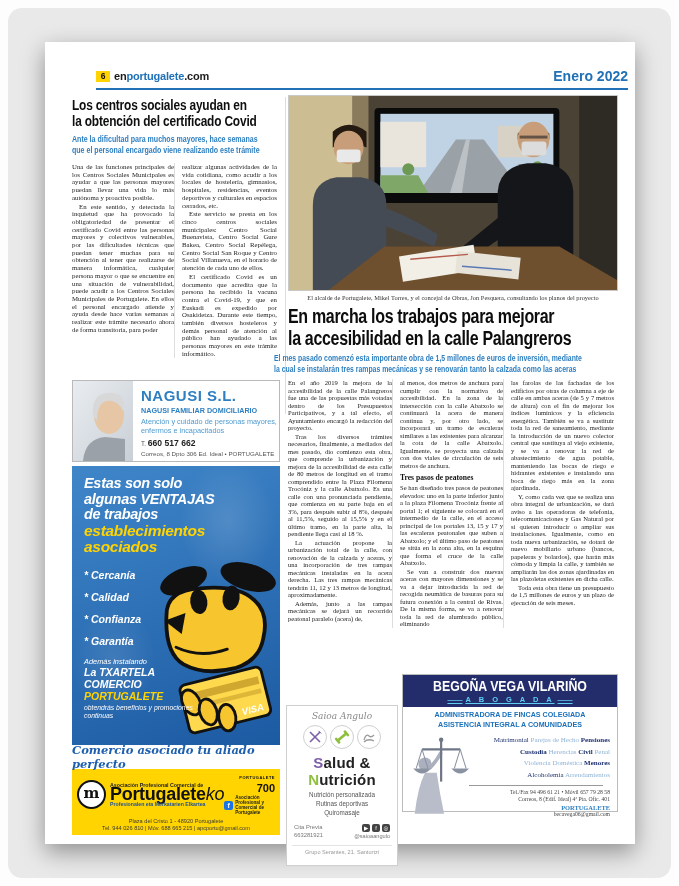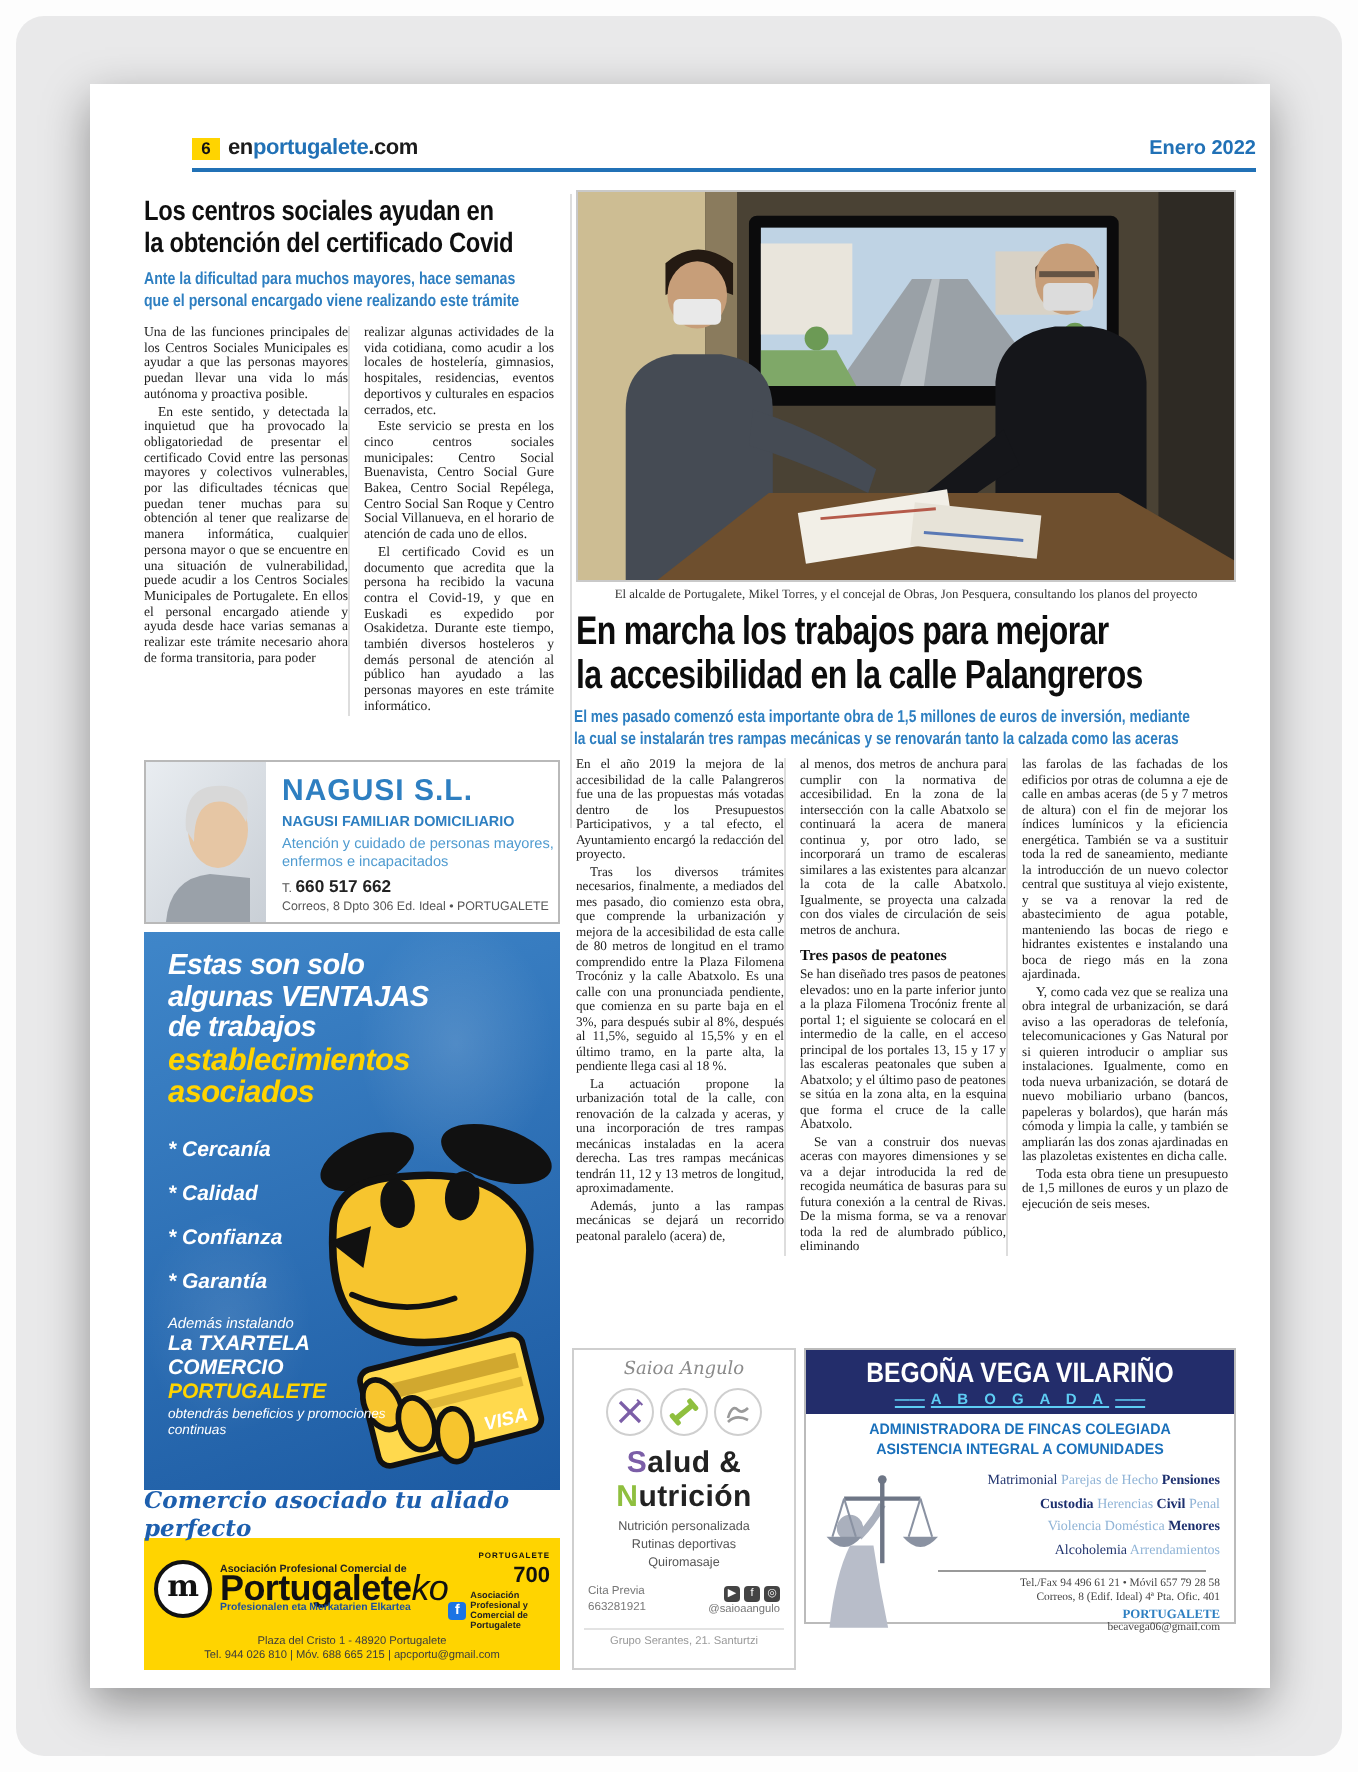--- a/index.html
+++ b/index.html
@@ -5,21 +5,21 @@
   html,body{margin:0;padding:0;}
   body{width:679px;height:886px;background:#fdfdfd;font-family:"Liberation Sans",sans-serif;position:relative;overflow:hidden;}
   .mat{position:absolute;left:8px;top:8px;right:8px;bottom:8px;background:#e9e9ea;border-radius:14px;}
   .sheet{position:absolute;left:45px;top:42px;width:590px;height:802px;background:#fff;box-shadow:0 8px 22px rgba(0,0,0,.38);}
 
   
   .masthead{position:absolute;left:51px;top:26px;width:532px;border-bottom:2.5px solid #2171b6;padding-bottom:4px;display:flex;align-items:center;}
   .pn{background:#ffd400;color:#111;font-weight:bold;font-size:8.5px;width:14px;height:11px;line-height:11px;text-align:center;margin-right:4px;}
   .brand{font-size:11px;font-weight:bold;color:#1c1c1c;letter-spacing:-.2px;}
   .brand .b-mid{color:#2171b6;}
-  .issue{margin-left:auto;color:#2171b6;font-weight:bold;font-size:10px;}
+  .issue{margin-left:auto;color:#2171b6;font-weight:bold;font-size:14px;}
 
   
   .artbody p{margin:0;font-family:"Liberation Serif",serif;font-size:6.8px;line-height:7.7px;text-align:justify;color:#1c1c1c;}
   .artbody p+p{text-indent:7px;margin-top:1px;}
   .artbody-xs p{font-size:6.6px;line-height:7.5px;}
 
   
   .covid{position:absolute;left:27px;top:55px;width:212px;}
   .covid-title .tl{font-weight:bold;font-size:14px;color:#0f0f0f;white-space:nowrap;transform:scaleX(.85);transform-origin:0 0;height:16px;letter-spacing:-.2px;}
   .covid-sub{margin-top:5px;}
@@ -73,29 +73,29 @@
   .fb-badge{width:9px;height:9px;background:#1b74e4;color:#fff;border-radius:2px;font-size:7px;font-weight:bold;text-align:center;line-height:9px;flex:none;}
   .fb-cap{font-size:4.6px;color:#222;text-align:left;margin-left:2px;line-height:5px;font-weight:bold;}
   .cy-lines{text-align:center;font-size:5.6px;color:#3c3c3c;margin-top:3px;line-height:7px;}
 
   
   .photo{position:absolute;left:243px;top:53px;width:330px;height:196px;border:1px solid #c9c9c9;box-sizing:border-box;}
   .photo svg{display:block;}
   .caption{position:absolute;left:243px;top:252px;width:330px;text-align:center;font-family:"Liberation Serif",serif;font-size:6.4px;color:#333;}
   .mtitle{position:absolute;left:243px;top:263px;}
   .mtitle .tl{font-weight:bold;font-size:20px;color:#0d0d0d;white-space:nowrap;transform:scaleX(.8);transform-origin:0 0;height:21.5px;letter-spacing:-.4px;}
-  .msub{position:absolute;left:242px;top:311px;}
+  .msub{position:absolute;left:229px;top:311px;}
   .msub .sl{color:#2e7fc1;font-weight:bold;font-size:8.6px;white-space:nowrap;transform:scaleX(.8);transform-origin:0 0;height:10.5px;}
   .mbody{position:absolute;left:243px;top:337px;width:331px;display:flex;}
   .mbody .mc{width:104px;}
   .mbody .mc+.mc{border-left:1px solid #ddd;padding-left:7px;width:103px;}
   .subhead{font-weight:bold;font-size:7.6px;margin:4px 0 2px;color:#111;font-family:"Liberation Serif",serif;}
 
   
-  .salud{position:absolute;left:241px;top:632px;width:112px;height:161px;border:1px solid #cfcfcf;box-sizing:border-box;padding:5px 5px 0;text-align:center;background:#fff;}
+  .salud{position:absolute;left:241px;top:663px;width:112px;height:161px;border:1px solid #cfcfcf;box-sizing:border-box;padding:5px 5px 0;text-align:center;background:#fff;}
   .sig{font-family:"DejaVu Serif",serif;font-style:italic;font-size:9px;color:#8a8a8a;}
   .sicons{display:flex;justify-content:center;gap:3px;margin-top:4px;}
   .sicon{width:24px;height:24px;border:1.5px solid #cfcfcf;border-radius:50%;display:flex;align-items:center;justify-content:center;box-sizing:border-box;}
   .salud-title{font-weight:bold;font-size:15px;color:#222;margin-top:5px;letter-spacing:.2px;}
   .tp-purple{color:#7b5ea7;}
   .tp-green{color:#8fbf3f;}
   .ssvc{font-size:6.3px;color:#555;line-height:8.8px;margin-top:3px;}
   .sbot{display:flex;justify-content:space-between;margin-top:7px;padding:0 2px;align-items:flex-start;}
   .scta{font-size:5.8px;color:#777;text-align:left;line-height:7.2px;}
   .ssoc-icons{display:flex;gap:2px;justify-content:flex-end;}

